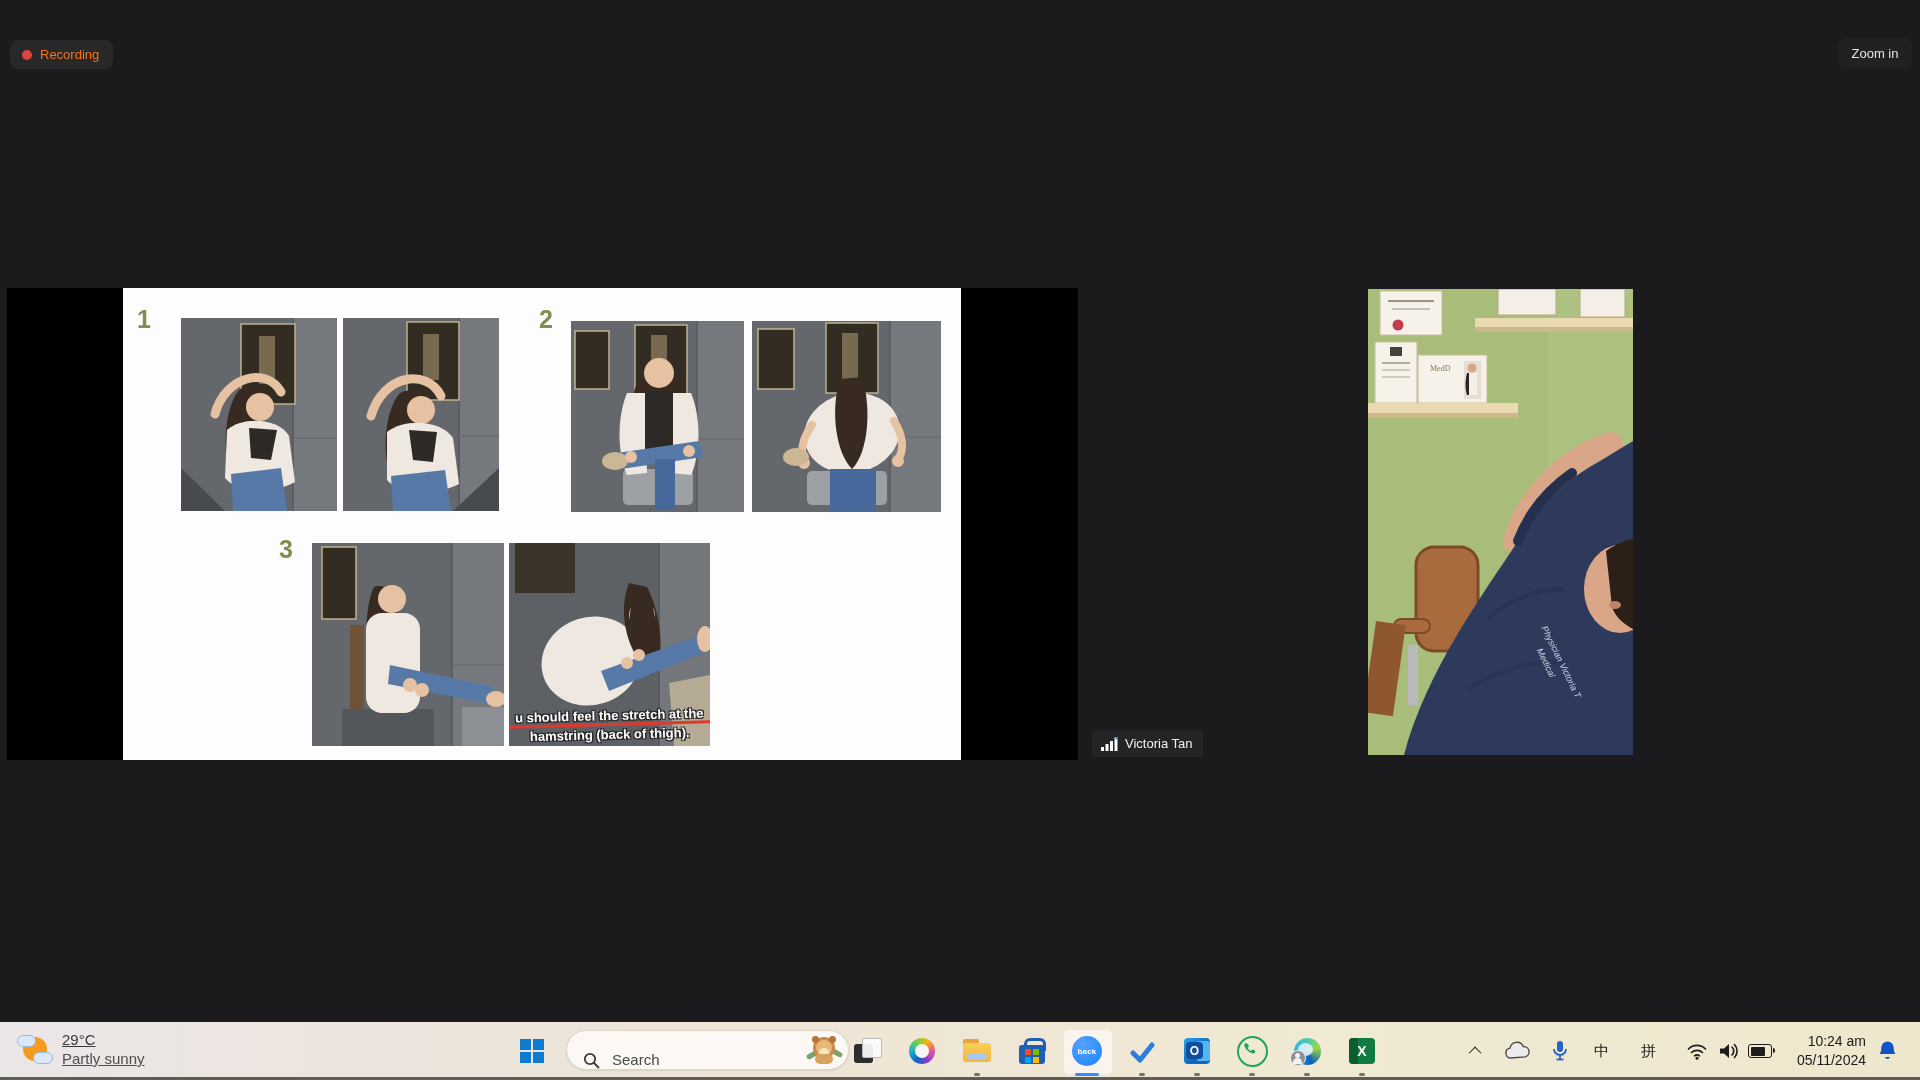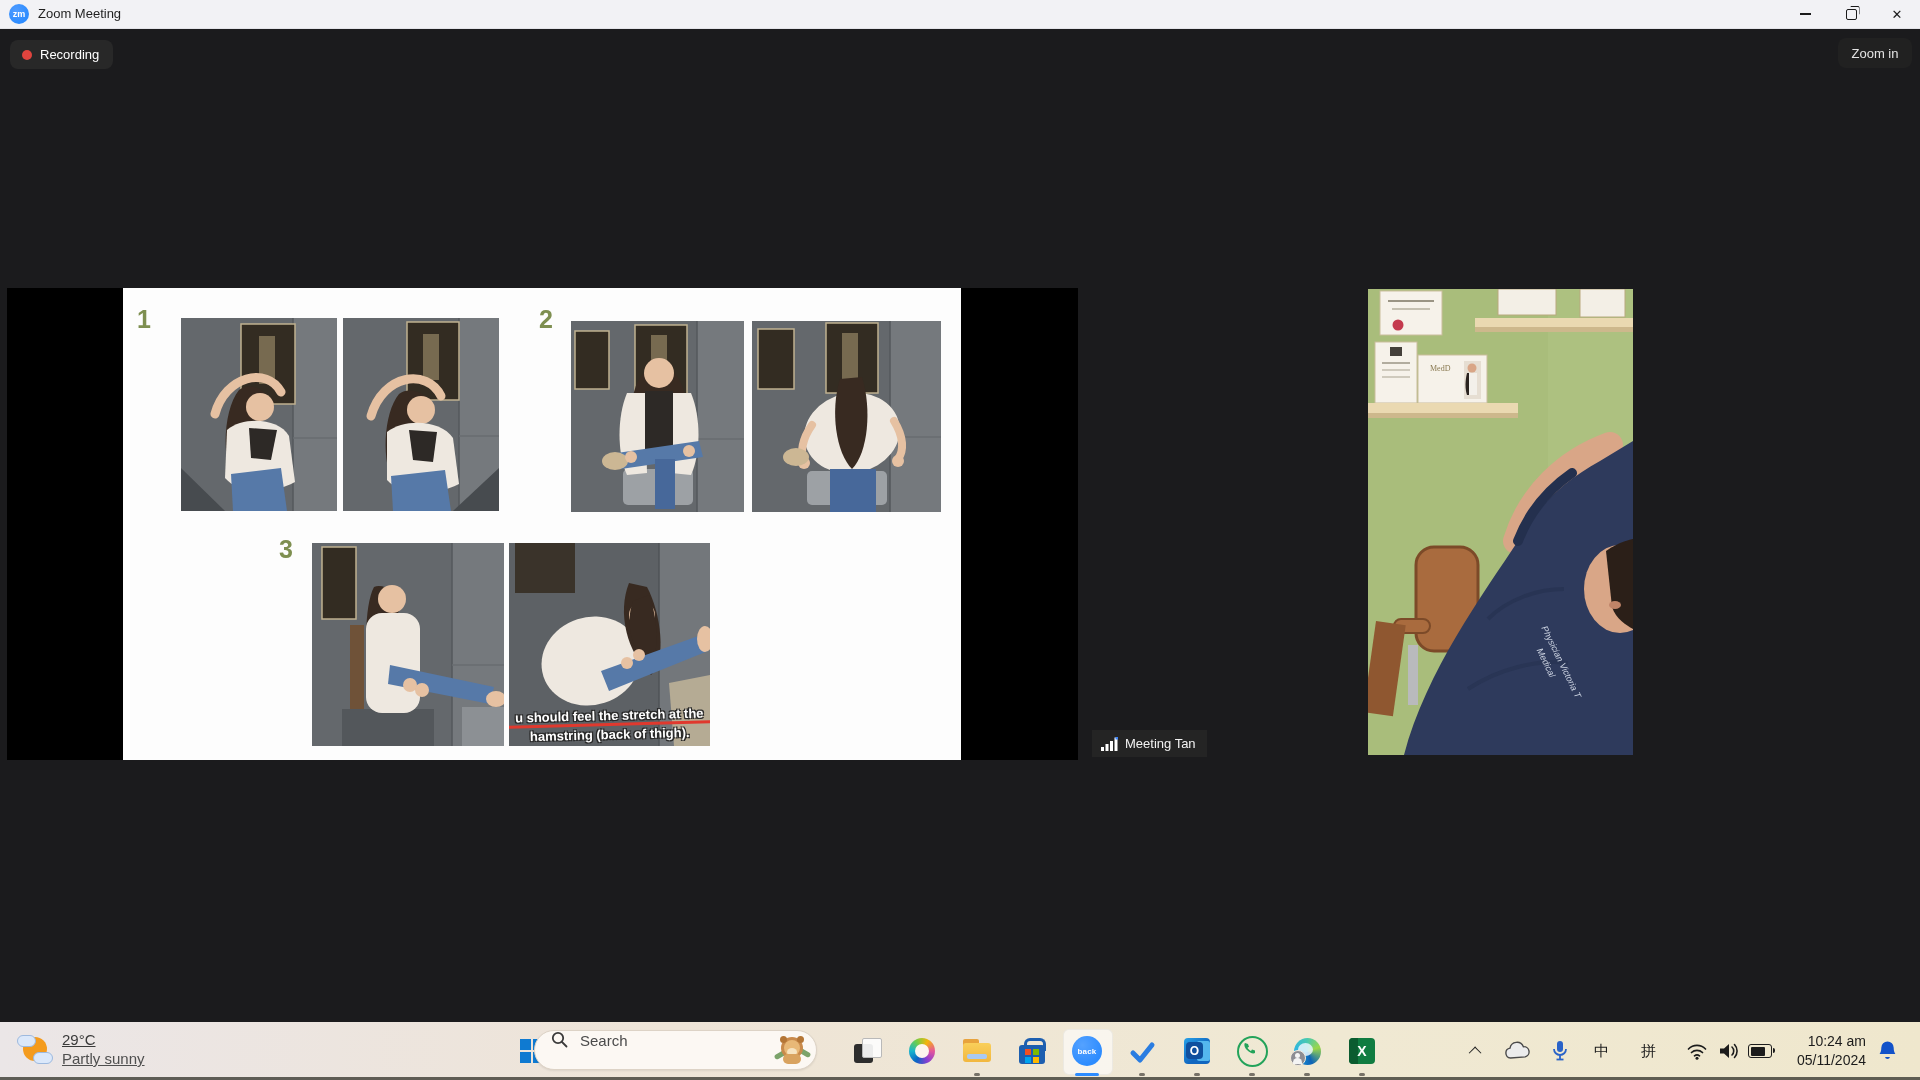--- a/index.html
+++ b/index.html
@@ -15,21 +15,21 @@
   .win-title{position:absolute;left:38px;top:0;line-height:28px;font-size:13px;color:#1f1f1f;}
   .win-controls{position:absolute;right:0;top:0;height:28px;display:flex;}
   .win-btn{width:46px;height:28px;display:flex;align-items:center;justify-content:center;color:#1b1b1b;font-size:13px;}
   .min-glyph{width:11px;height:1.4px;background:#1b1b1b;}
   .restore-glyph{position:relative;width:9px;height:9px;border:1.2px solid #1b1b1b;border-radius:2px;background:#f2f2f5;}
   .restore-glyph::before{content:"";position:absolute;left:2px;top:-4px;width:9px;height:9px;border:1.2px solid #1b1b1b;border-radius:2px;clip-path:polygon(20% 0,100% 0,100% 80%,82% 80%,82% 18%,20% 18%);}
   
   .recording-pill{position:absolute;left:10px;top:40px;height:29px;background:#282828;border-radius:8px;
                   display:flex;align-items:center;padding:0 14px 0 12px;gap:8px;}
   .rec-dot{width:10px;height:10px;border-radius:50%;background:#e0443e;}
-  .recording-pill span{font-size:13px;color:#ffffff;}
+  .recording-pill span{font-size:13px;color:#f97316;}
   .signin-pill{position:absolute;left:1838px;top:38px;width:74px;height:30px;background:#212121;border-radius:8px;
                display:flex;align-items:center;justify-content:center;font-size:13px;color:#e4e4e4;}
   
   .share-black{position:absolute;left:7px;top:288px;width:1071px;height:472px;background:#000;}
   .slide{position:absolute;left:123px;top:288px;width:838px;height:472px;background:#fdfdfd;}
   .step-num{position:absolute;font-size:25px;font-weight:bold;color:#7e8f50;}
   .photo{position:absolute;overflow:hidden;}
   .photo svg{display:block;}
   .caption-wrap{position:absolute;left:0;right:0;bottom:2px;transform:rotate(-1.5deg);text-align:center;}
   .caption-line{position:relative;z-index:2;font-size:13px;font-weight:bold;color:#fff;line-height:19px;
@@ -49,22 +49,22 @@
   .weather-icon{position:relative;width:38px;height:38px;}
   .w-sun{position:absolute;left:7px;top:7px;width:24px;height:24px;border-radius:50%;background:#f49b1d;}
   .w-cloud{position:absolute;background:#dbe8fa;border:1.5px solid #9db9de;border-radius:8px;}
   .w-c1{left:1px;top:5px;width:17px;height:10px;}
   .w-c2{left:17px;top:22px;width:18px;height:10px;}
   .weather-text div{font-size:15px;line-height:19px;}
   .w-temp{color:#3a3a3a;text-decoration:underline;}
   .w-cond{color:#4f4f4f;text-decoration:underline;}
   .start-btn{position:absolute;left:520px;top:17px;width:24px;height:24px;}
   .start-sq{position:absolute;width:11px;height:11px;background:#0f7ad1;}
-  .search-pill{position:absolute;left:534px;top:8px;width:281px;height:38px;background:#fcf8f3;border:1px solid #ddd3c6;
-               border-radius:20px;box-shadow:0 1px 2px rgba(0,0,0,.08);display:flex;align-items:flex-start;}
+  .search-pill{position:absolute;left:566px;top:8px;width:281px;height:38px;background:#fcf8f3;border:1px solid #ddd3c6;
+               border-radius:20px;box-shadow:0 1px 2px rgba(0,0,0,.08);display:flex;align-items:flex-end;}
   .search-pill input{border:none;outline:none;background:transparent;font-family:"Liberation Sans",sans-serif;
                      font-size:15px;color:#444;width:170px;margin-left:10px;}
   .search-pill input::placeholder{color:#4a4a4a;opacity:1;}
   .search-mag{margin-left:16px;}
   .lion{position:absolute;right:8px;top:3px;width:32px;height:32px;}
   .lion .leaf{position:absolute;width:14px;height:5px;border-radius:3px;background:#7ba36a;}
   .lion .mane{position:absolute;left:5px;top:3px;width:22px;height:22px;border-radius:50%;background:#c98a4b;}
   .lion .ear{position:absolute;width:7px;height:7px;border-radius:50%;background:#b47636;top:2px;}
   .lion .face{position:absolute;left:8px;top:6px;width:16px;height:16px;border-radius:50%;background:#e8b877;}
   .lion .muzzle{position:absolute;left:11px;top:14px;width:10px;height:8px;border-radius:50%;background:#f6e3c0;}
@@ -118,33 +118,20 @@
   .battery .nub{position:absolute;right:-4px;top:2.5px;width:2.5px;height:5px;background:#1c1c1c;border-radius:0 2px 2px 0;}
   .clock{position:absolute;left:1770px;top:10px;width:96px;text-align:right;}
   .clock div{font-size:14px;line-height:19px;color:#1b1b1b;}
   .bell{position:absolute;left:1878px;top:18px;}
 </style>
 </head>
 <body>
 
 <div class="screen">
 
-  <div class="titlebar">
-    <div class="zm-badge">zm</div>
-    <div class="win-title">Zoom Meeting</div>
-    <div class="win-controls">
-      <div class="win-btn">
-          <div class="min-glyph"></div>
-        </div>
-      <div class="win-btn">
-          <div class="restore-glyph"></div>
-        </div>
-      <div class="win-btn">✕</div>
-    </div>
-  </div>
 
   <div class="recording-pill">
     <div class="rec-dot"></div>
     <span>Recording</span>
   </div>
   <div class="signin-pill">Zoom in</div>
 
   <div class="share-black"></div>
   <div class="slide">
 
@@ -277,21 +264,21 @@
   </div>
 
   <div class="name-tag">
     <svg width="17" height="14" viewBox="0 0 17 14">
       <rect x="0" y="10" width="3" height="4" fill="#fff"></rect>
       <rect x="4.5" y="7" width="3" height="7" fill="#fff"></rect>
       <rect x="9" y="4" width="3" height="10" fill="#fff"></rect>
       <rect x="13.5" y="0.5" width="3" height="13.5" fill="#fff"></rect>
       <rect x="14.5" y="0" width="2.5" height="2.5" fill="#3b82f6"></rect>
     </svg>
-    <span>Meeting Tan</span>
+    <span>Victoria Tan</span>
   </div>
 
   <div class="self-video">
     <svg width="265" height="466" viewBox="0 0 265 466">
       <rect width="265" height="466" fill="#a9bd7b"></rect>
       <rect x="180" width="85" height="466" fill="#b2c585" opacity=".5"></rect>
 
       <rect x="130" y="0" width="58" height="26" fill="#f3efe6" stroke="#b9a97f"></rect>
       <rect x="212" y="0" width="45" height="28" fill="#f3efe6" stroke="#b9a97f"></rect>
       <rect x="107" y="29" width="158" height="9" fill="#ead9b1"></rect>

